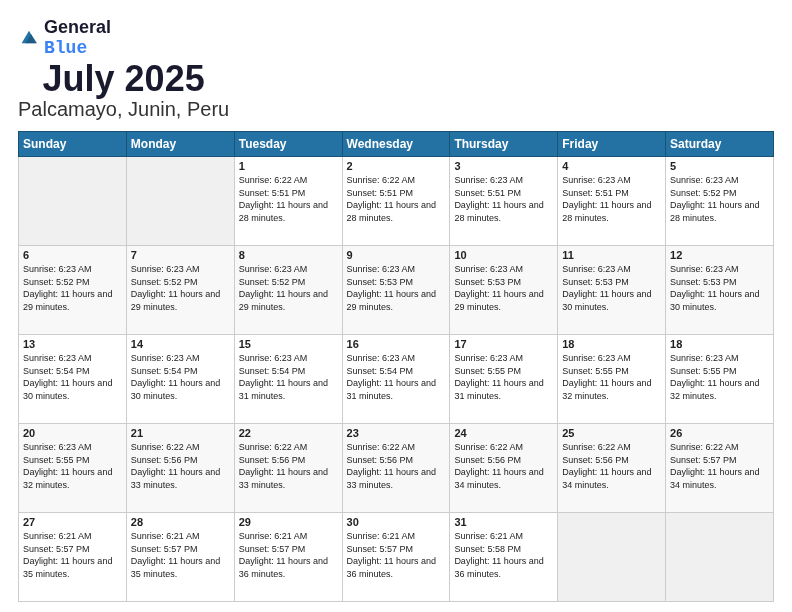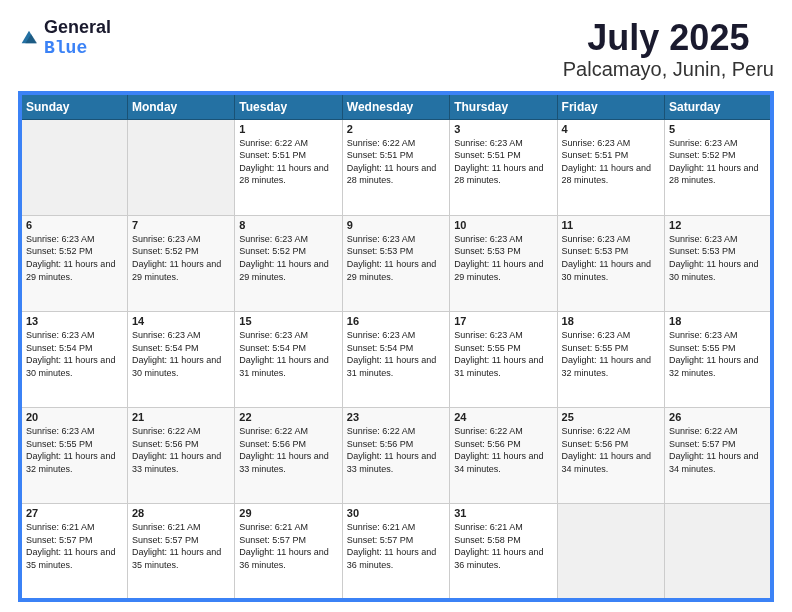--- a/index.html
+++ b/index.html
@@ -15,20 +15,21 @@
       height: 612px;
       padding: 18px 18px 10px 18px;
       display: flex;
       flex-direction: column;
     }
     .header {
       display: flex;
       justify-content: space-between;
       align-items: flex-start;
       margin-bottom: 10px;
+      flex-direction: column;
     }
     .logo {
       display: flex;
       align-items: center;
       gap: 2px;
     }
     .logo-text {
       font-size: 18px;
       font-weight: bold;
       line-height: 1.1;
@@ -48,21 +49,21 @@
       font-weight: bold;
       color: #1a1a2e;
       line-height: 1.1;
     }
     .subtitle {
       font-size: 20px;
       color: #333;
     }
     .calendar {
       flex: 1;
-      border: 4px solid #3b82f6;
+      border: 1px solid #3b82f6;
       border-collapse: collapse;
       width: 100%;
       table-layout: fixed;
       padding-left: 20px;
     }
     .calendar th {
       background-color: #2471a3;
       color: #fff;
       font-size: 12px;
       font-weight: bold;

